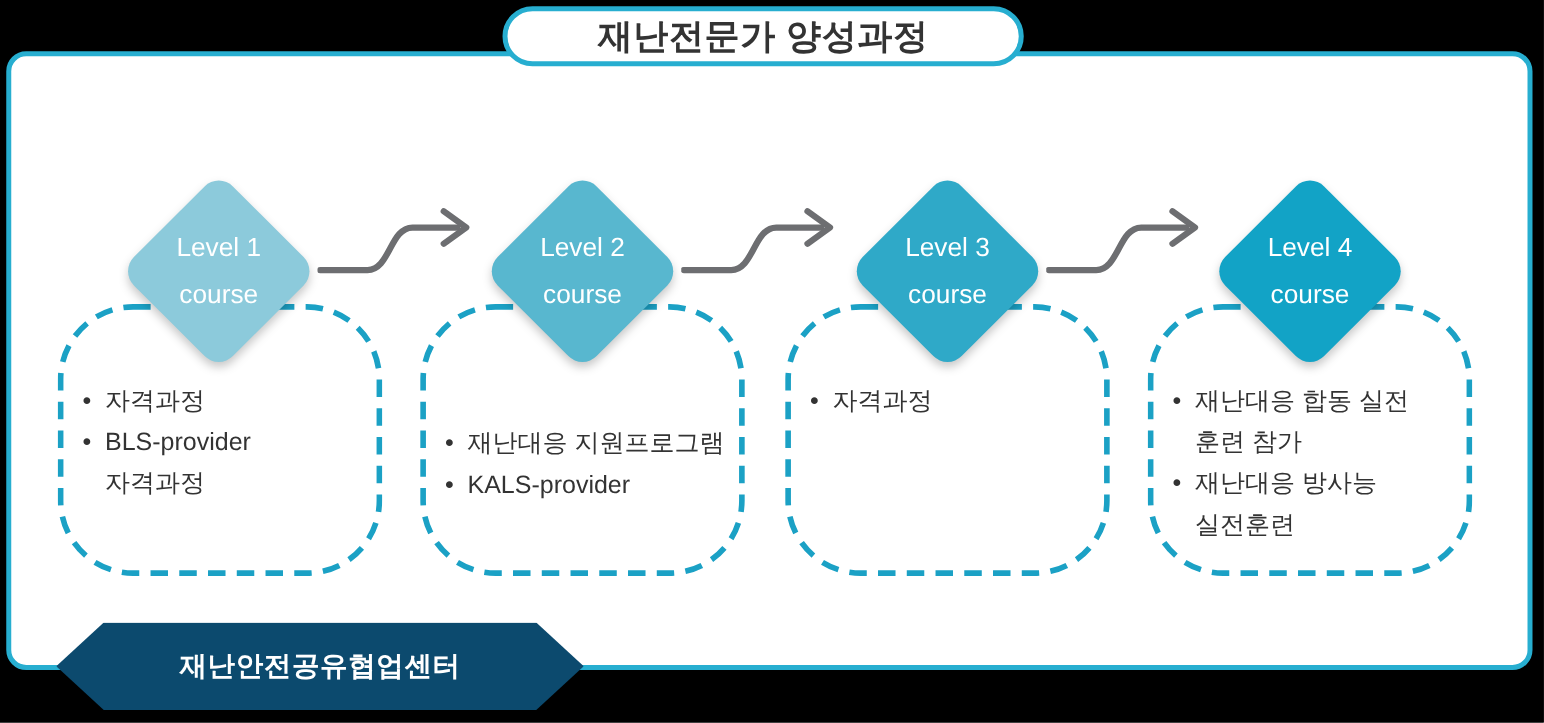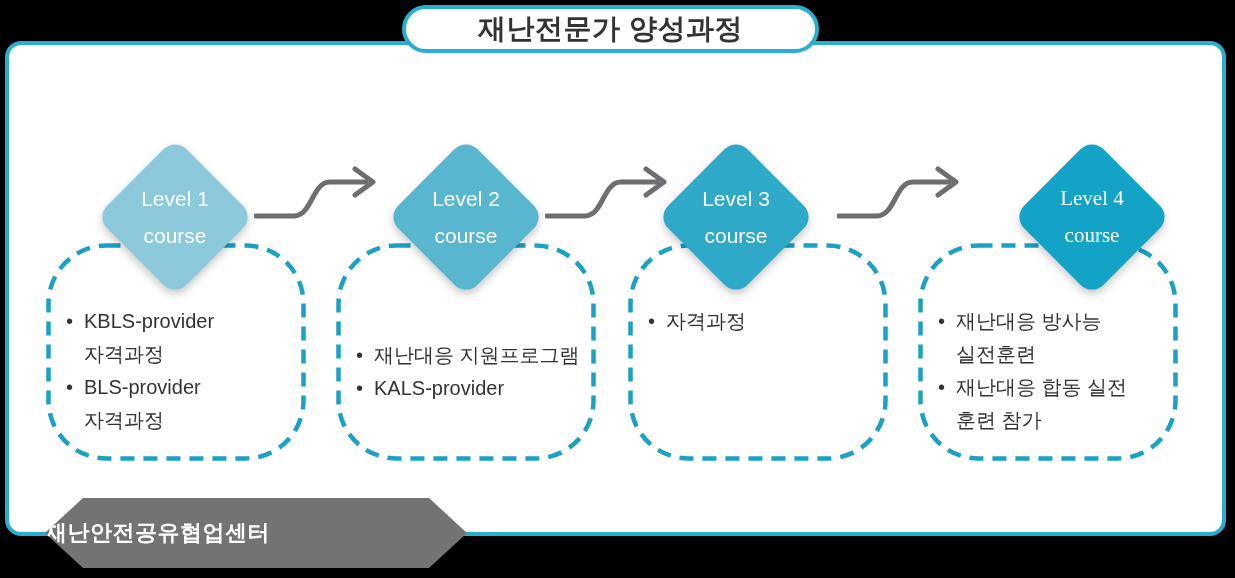--- a/index.html
+++ b/index.html
@@ -17,21 +17,21 @@
   
   .title-box{
     position:absolute;left:402px;top:5px;width:417px;height:48px;
     box-sizing:border-box;background:#fff;border:4px solid #27aed0;border-radius:29px;
     display:flex;align-items:center;justify-content:center;z-index:4;
   }
   .title-box span{font-size:28px;font-weight:bold;color:#333;letter-spacing:0.5px;}
   
   .diamond{position:absolute;top:161px;width:112px;height:112px;z-index:3;
     filter:drop-shadow(0 4px 4px rgba(0,0,0,0.22));}
-  .d1{left:119px;} .d2{left:410px;} .d3{left:680px;} .d4{left:1036px;font-family:Liberation Serif, serif;}
+  .d1{left:119px;} .d2{left:410px;} .d3{left:702px;} .d4{left:992px;}
   .diamond-shape{position:absolute;inset:0;border-radius:16px;transform:rotate(45deg);}
   .d1 .diamond-shape{background:#8ccadb;}
   .d2 .diamond-shape{background:#58b7cf;}
   .d3 .diamond-shape{background:#2fa9c8;}
   .d4 .diamond-shape{background:#12a3c6;}
   .diamond-label{
     position:absolute;inset:0;display:flex;flex-direction:column;align-items:center;justify-content:center;
     color:#fff;font-size:21px;line-height:37px;text-align:center;
   }
   
@@ -42,23 +42,23 @@
     padding:62px 12px 0 18px;font-size:20px;line-height:33px;color:#333;}
   .b2 .bullets{padding-top:96px;}
   .bullet{position:relative;padding-left:20px;}
   .bullet::before{content:"\2022";position:absolute;left:2px;top:0;color:#333;}
   .bullet .line{white-space:nowrap;}
   
   .arrow{position:absolute;top:166px;z-index:2;}
   .a1{left:254px;} .a2{left:545px;} .a3{left:837px;}
   
   .footer-hex{
-    position:absolute;left:45px;top:498px;width:422px;height:70px;background:#737373;z-index:5;
+    position:absolute;left:45px;top:498px;width:422px;height:70px;background:#0c4a6e;z-index:5;
     clip-path:polygon(0 50%, 38px 0, calc(100% - 38px) 0, 100% 50%, calc(100% - 38px) 100%, 38px 100%);
-    display:flex;align-items:center;justify-content:flex-start;
+    display:flex;align-items:center;justify-content:center;
   }
   .footer-hex span{color:#fff;font-size:22px;font-weight:bold;letter-spacing:0.5px;}
 </style>
 </head>
 <body>
 
 <div class="canvas">
 
   <div class="main-panel"></div>
 
@@ -72,21 +72,20 @@
       <div>Level 1</div>
       <div>course</div>
     </div>
   </div>
   <div class="dash-box b1">
     <svg class="dash-border" width="260" height="218">
       <rect x="2.5" y="2.5" width="255" height="213" rx="58" fill="none" stroke="#1ba1c5" stroke-width="4.5" stroke-dasharray="14 9"></rect>
     </svg>
     <div class="bullets">
       <div class="bullet">
-        <div class="line">KBLS-provider</div>
         <div class="line">자격과정</div>
       </div>
       <div class="bullet">
         <div class="line">BLS-provider</div>
         <div class="line">자격과정</div>
       </div>
     </div>
   </div>
 
   <svg class="arrow a1" width="124" height="56" viewBox="0 0 124 56">
@@ -149,26 +148,26 @@
       <div>Level 4</div>
       <div>course</div>
     </div>
   </div>
   <div class="dash-box b4">
     <svg class="dash-border" width="260" height="218">
       <rect x="2.5" y="2.5" width="255" height="213" rx="58" fill="none" stroke="#1ba1c5" stroke-width="4.5" stroke-dasharray="14 9"></rect>
     </svg>
     <div class="bullets">
       <div class="bullet">
+        <div class="line">재난대응 합동 실전</div>
+        <div class="line">훈련 참가</div>
+      </div>
+      <div class="bullet">
         <div class="line">재난대응 방사능</div>
         <div class="line">실전훈련</div>
-      </div>
-      <div class="bullet">
-        <div class="line">재난대응 합동 실전</div>
-        <div class="line">훈련 참가</div>
       </div>
     </div>
   </div>
 
   <div class="footer-hex">
     <span>재난안전공유협업센터</span>
   </div>
 
 </div>
 

